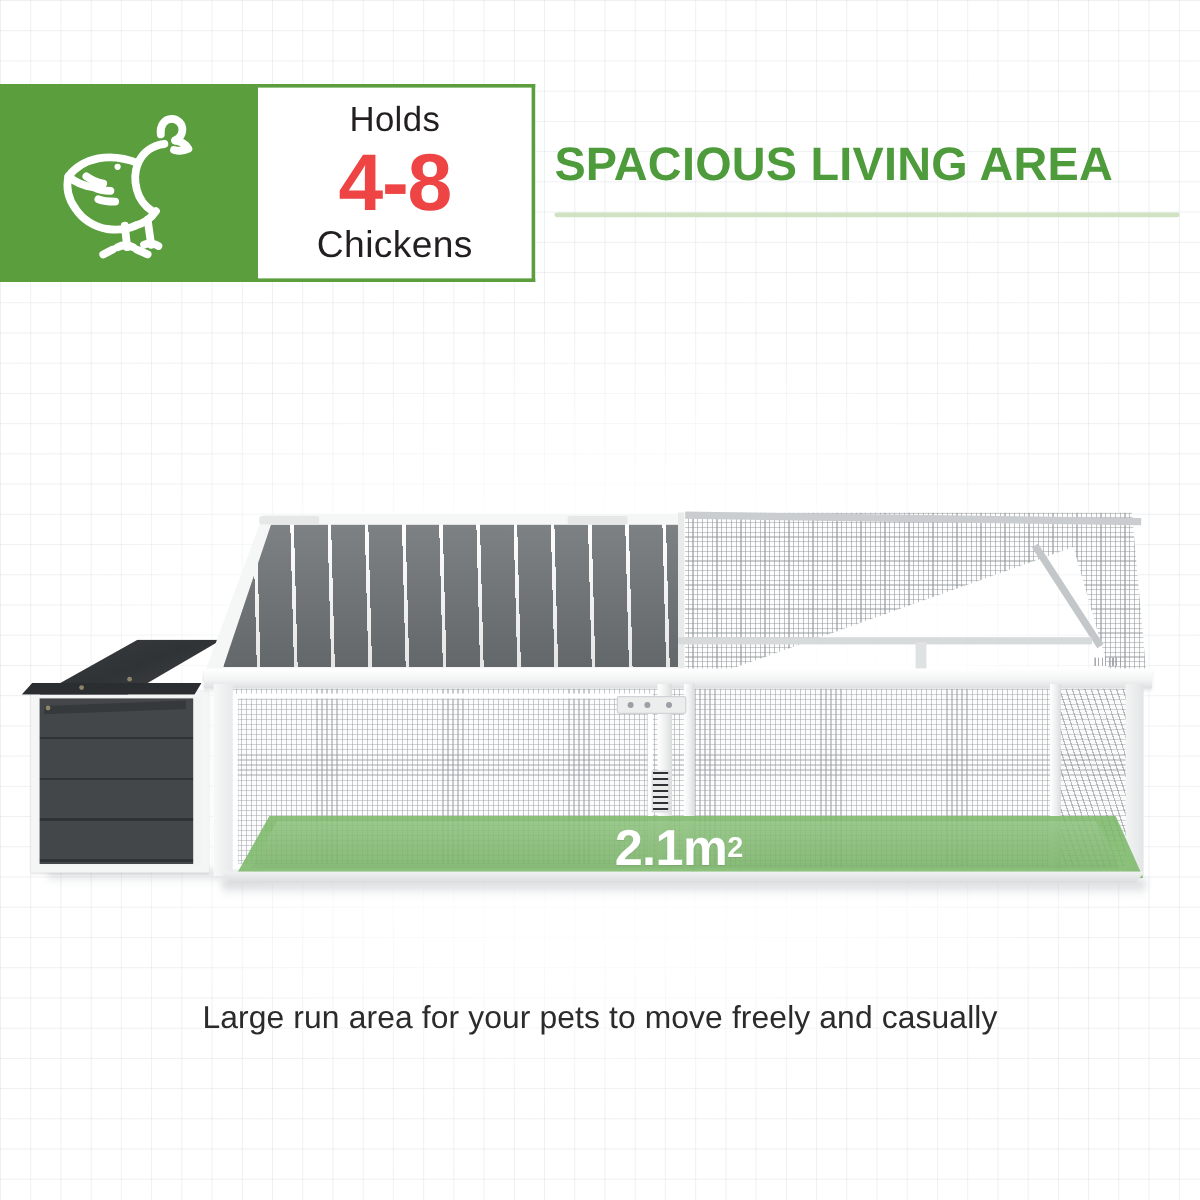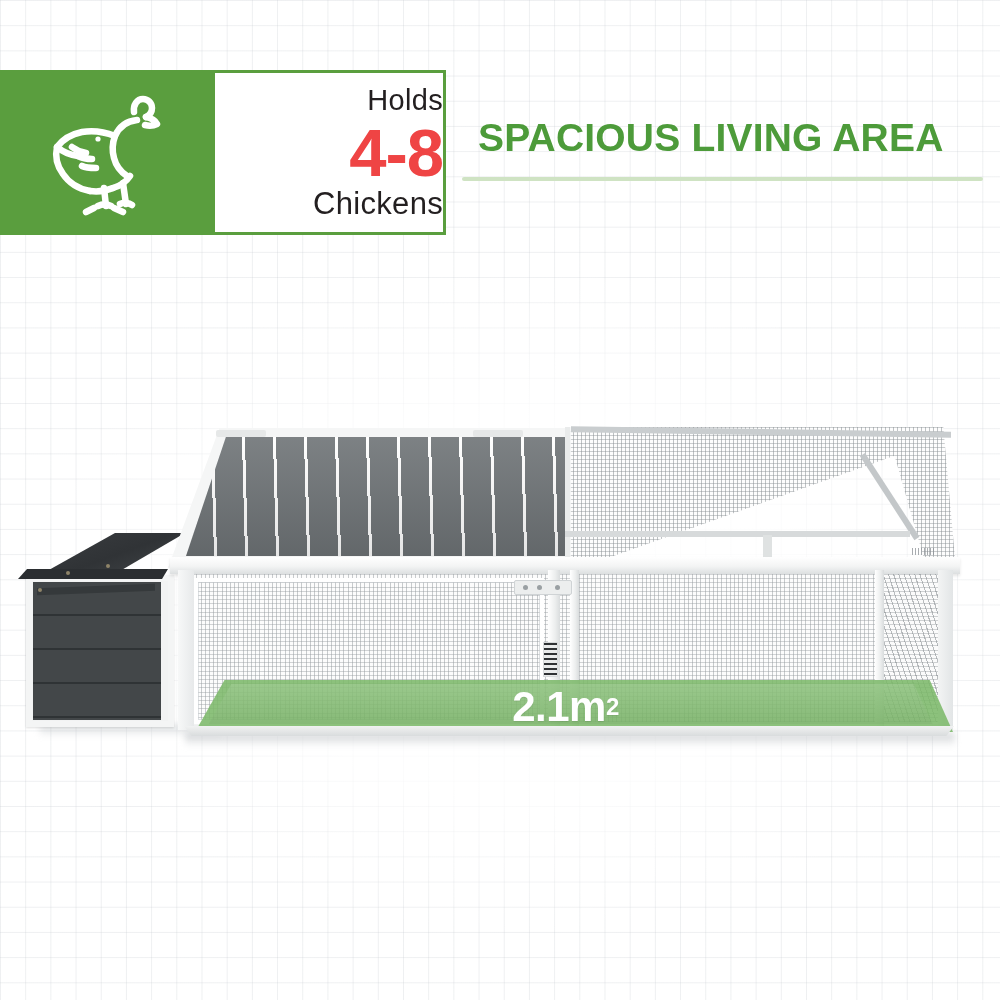--- a/index.html
+++ b/index.html
@@ -56,21 +56,21 @@
   }
   #stat-box {
     width: 231px;
     height: 165px;
     box-sizing: border-box;
     background: #ffffff;
     border: 3px solid #5a9e3e;
     border-left: none;
     display: flex;
     flex-direction: column;
-    align-items: flex-end;
+    align-items: center;
     justify-content: center;
     line-height: 1;
   }
   #stat-holds {
     font-size: 29px;
     color: #231f20;
     letter-spacing: 0.3px;
     margin-top: 2px;
   }
   #stat-count {
@@ -94,21 +94,20 @@
     top: 118px;
     width: 524px;
   }
   #page-title {
     font-size: 39px;
     font-weight: bold;
     color: #4d9b3a;
     letter-spacing: 0.2px;
     white-space: nowrap;
     line-height: 1;
-    margin-left: 16px;
   }
   #title-rule {
     margin-top: 20px;
     width: 521px;
     height: 4px;
     background: #cfe3c3;
     border-radius: 2px;
   }
 
   
@@ -596,14 +595,15 @@
     <div id="green-floor-inner"></div>
     <div id="area-label">
       <span>2.1m</span>
         <sup>2</sup>
     </div>
 
     <div id="base-rail"></div>
 
   </div>
 
+  <div id="caption">Large run area for your pets to move freely and casually</div>
 
 </div>
 
 </body></html>

